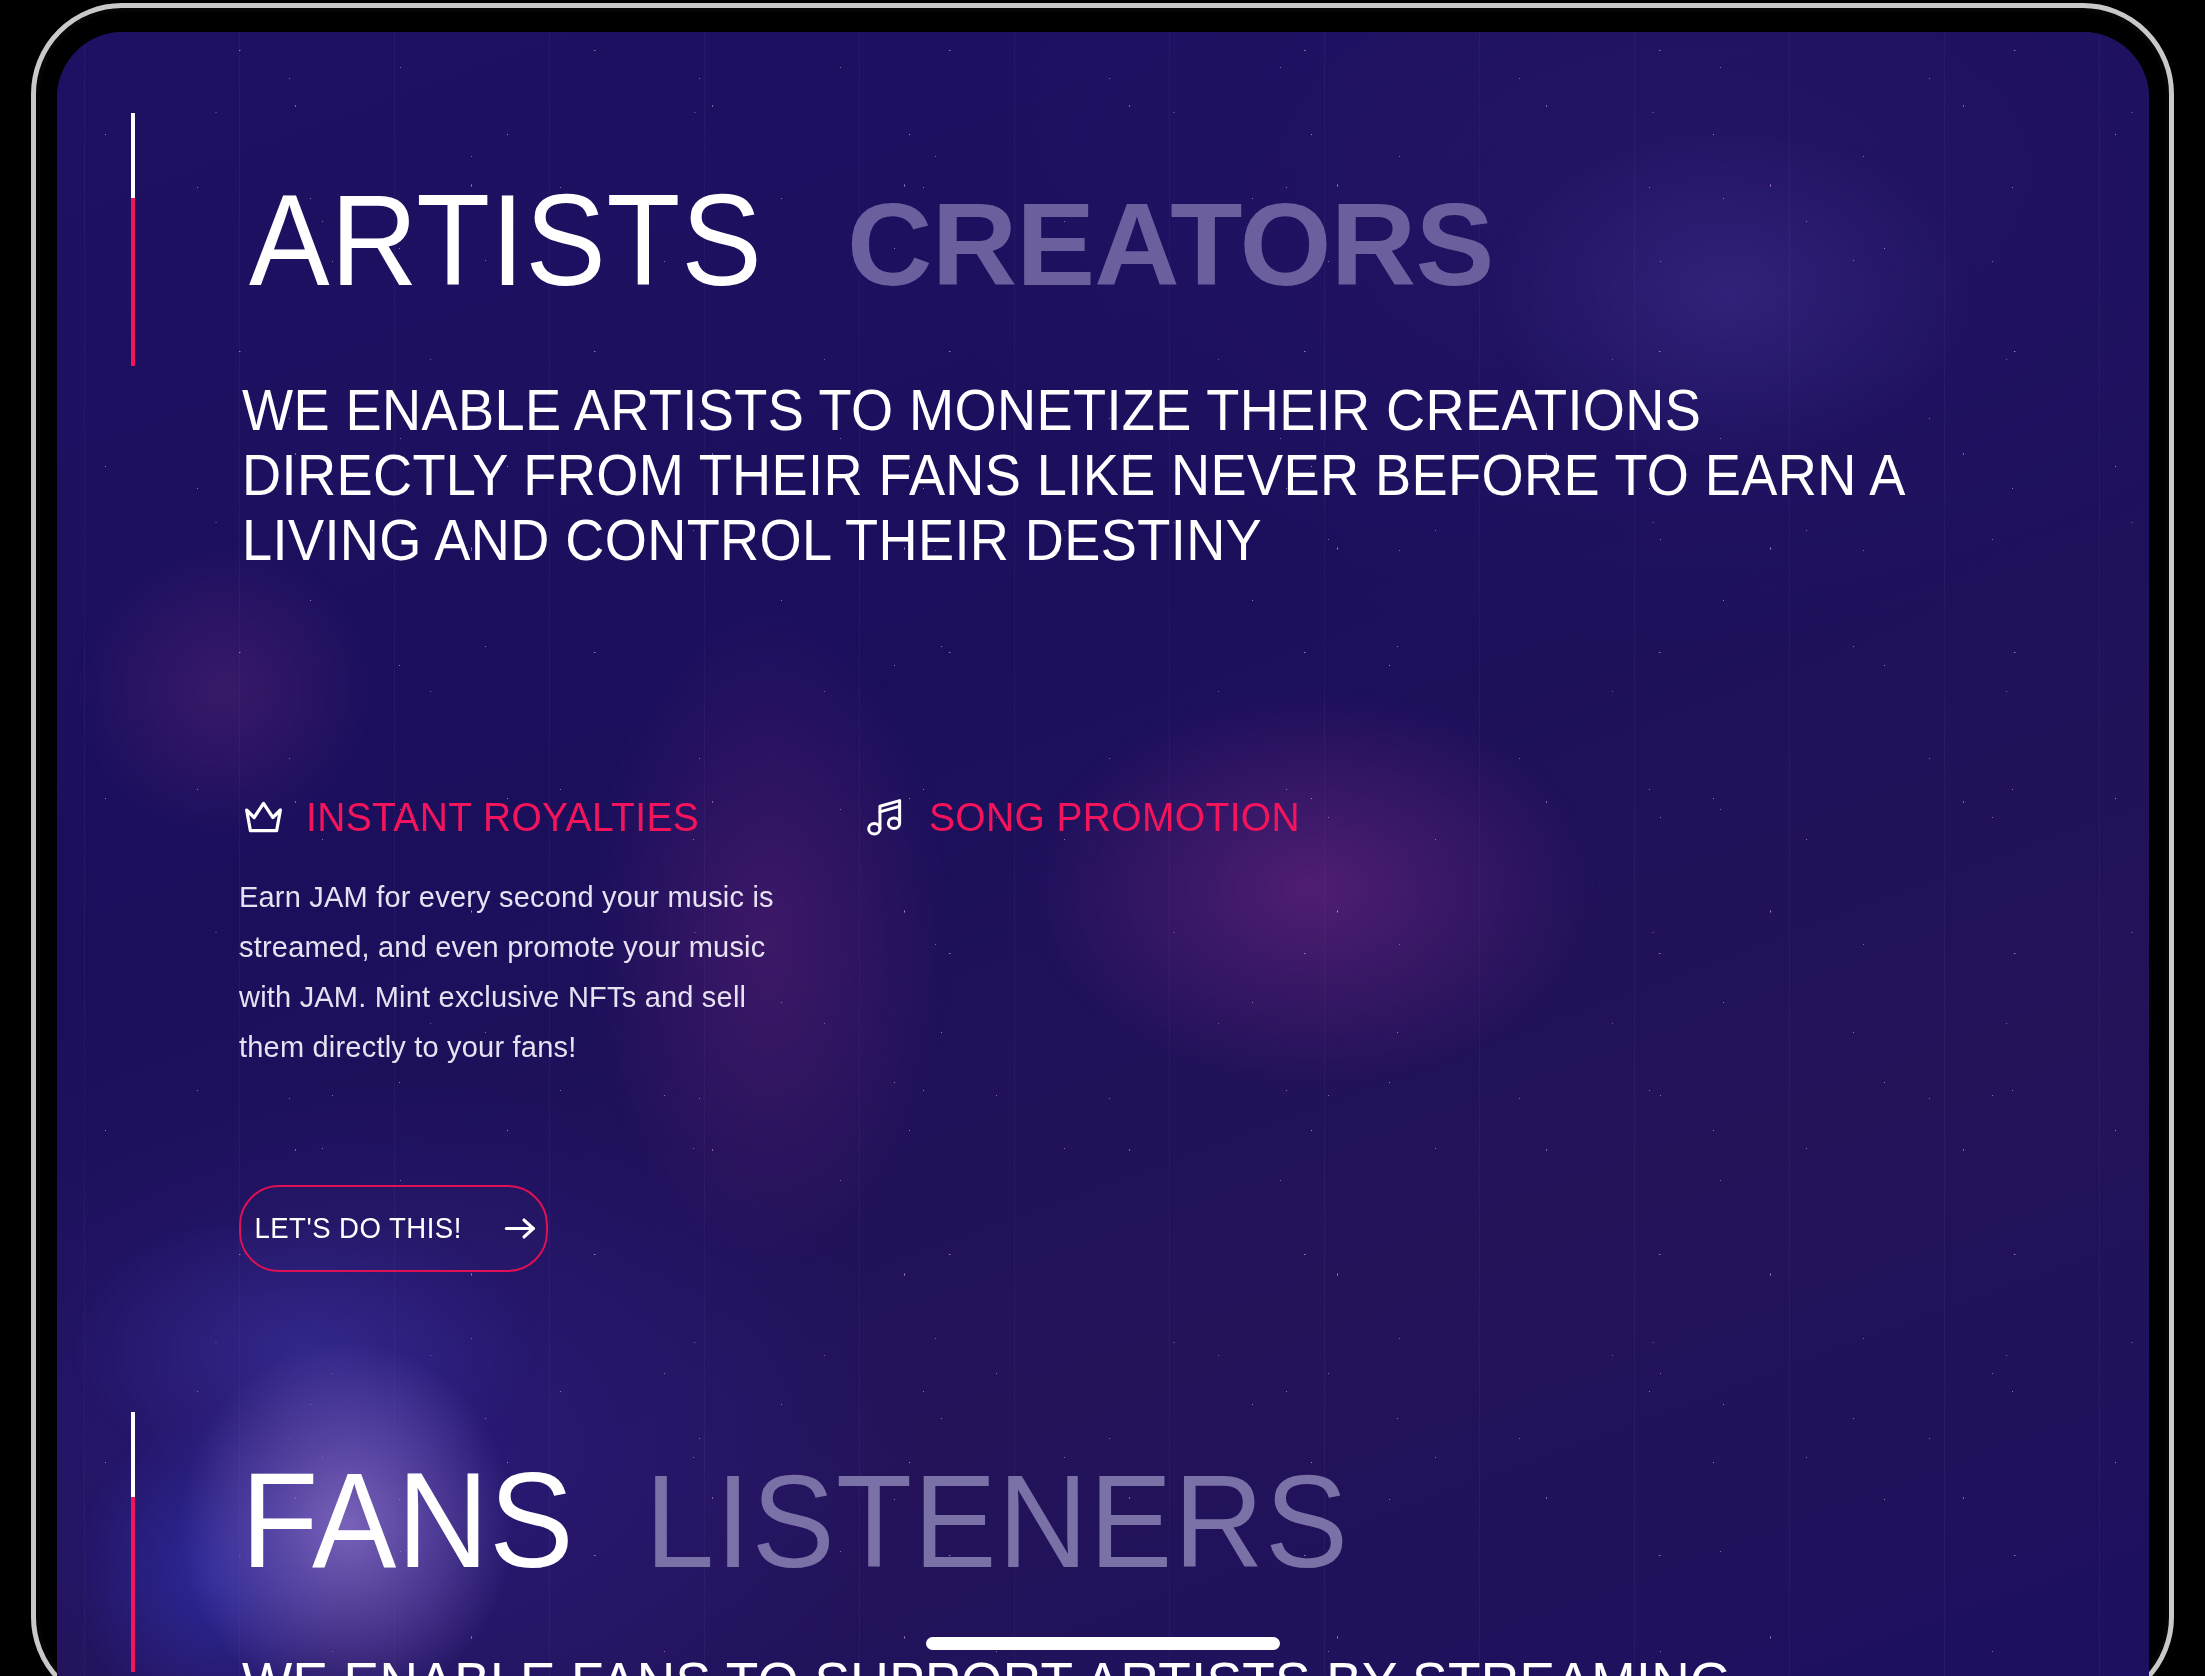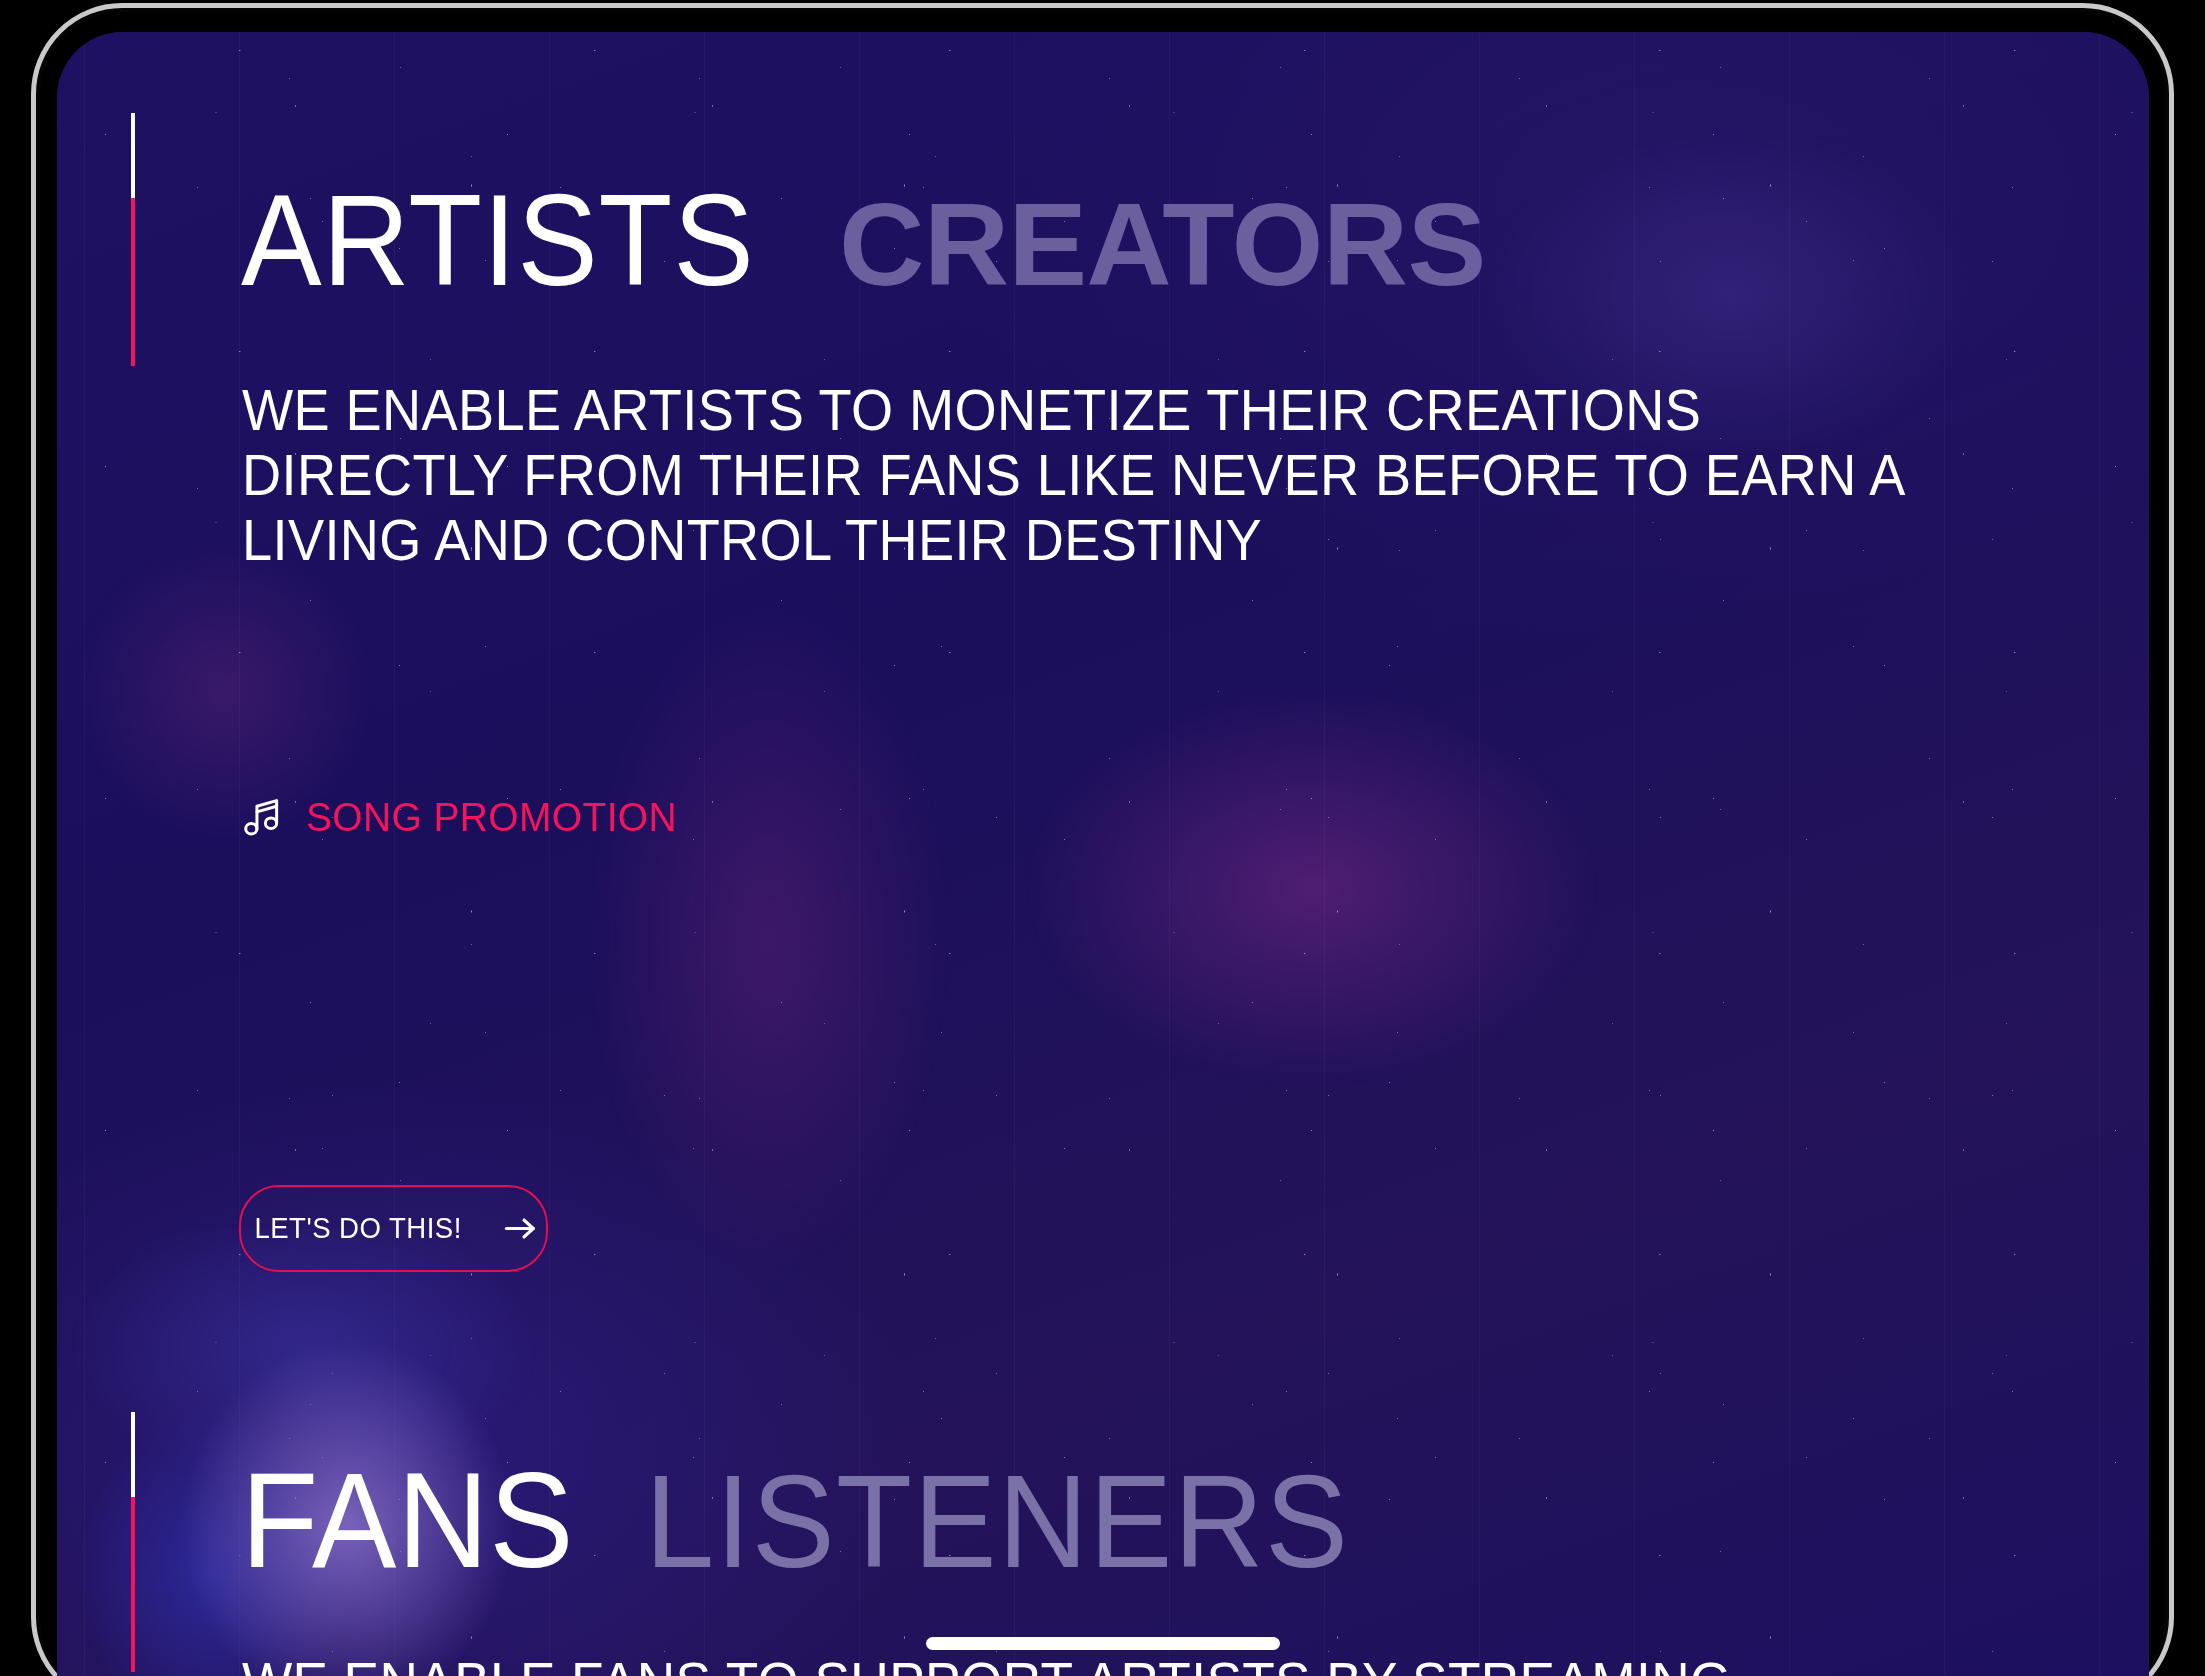--- a/index.html
+++ b/index.html
@@ -128,21 +128,21 @@
     color:#ffffff; letter-spacing:0.8px;
     transform:scaleX(.93); transform-origin:left center;
     font-family:"Liberation Sans", sans-serif;
   }
   .head-ghost{
     font-size:116px; line-height:1; font-weight:700;
     color:#6b5f9e; letter-spacing:-0.8px;
     transform:scaleX(1.02); transform-origin:left center;
     font-family:"Liberation Sans", sans-serif;
   }
-  #head-artists{ left:184px; top:143px; }
+  #head-artists{ left:192px; top:143px; }
   #head-fans{ left:184px; top:1420px;text-align:right; }
   #head-fans .head-main{ font-size:136px; }
   #head-fans .head-ghost{
     font-size:131px; font-weight:400; color:#7a71a6; letter-spacing:1.5px;
     transform:scaleX(.95);
   }
 
   
   #intro-copy{
     position:absolute; left:185px; top:346px; width:1800px;
@@ -230,20 +230,31 @@
 
       <div class="section-head" id="head-artists">
         <span class="head-main">ARTISTS</span>
         <span class="head-ghost">CREATORS</span>
       </div>
 
       <div id="intro-copy">WE ENABLE ARTISTS TO MONETIZE THEIR CREATIONS DIRECTLY FROM THEIR FANS LIKE NEVER BEFORE TO EARN A LIVING AND CONTROL THEIR DESTINY</div>
 
       <div id="features">
 
+        <div class="feature-col">
+          <div class="feature-head">
+            <span class="feature-icon">
+              <svg viewBox="0 0 48 48" width="45" height="45" fill="none" stroke="#ffffff" stroke-width="3.4" stroke-linejoin="round" stroke-linecap="round">
+                <path d="M6 16 L14 24 L24 9 L34 24 L42 16 L38 38 L10 38 Z"></path>
+              </svg>
+            </span>
+            <span class="feature-title">INSTANT ROYALTIES</span>
+          </div>
+          <div class="feature-body">Earn JAM for every second your music is streamed, and even promote your music with JAM. Mint exclusive NFTs and sell them directly to your fans!</div>
+        </div>
 
         <div class="feature-col">
           <div class="feature-head">
             <span class="feature-icon">
               <svg viewBox="0 0 48 48" width="45" height="45" fill="none" stroke="#ffffff" stroke-width="3.2" stroke-linejoin="round" stroke-linecap="round">
                 <path d="M17 36 V12 L38 6 V30"></path>
                 <path d="M17 18 L38 12"></path>
                 <ellipse cx="11" cy="36" rx="6" ry="5.6"></ellipse>
                 <ellipse cx="32" cy="30" rx="6" ry="5.6"></ellipse>
               </svg>

